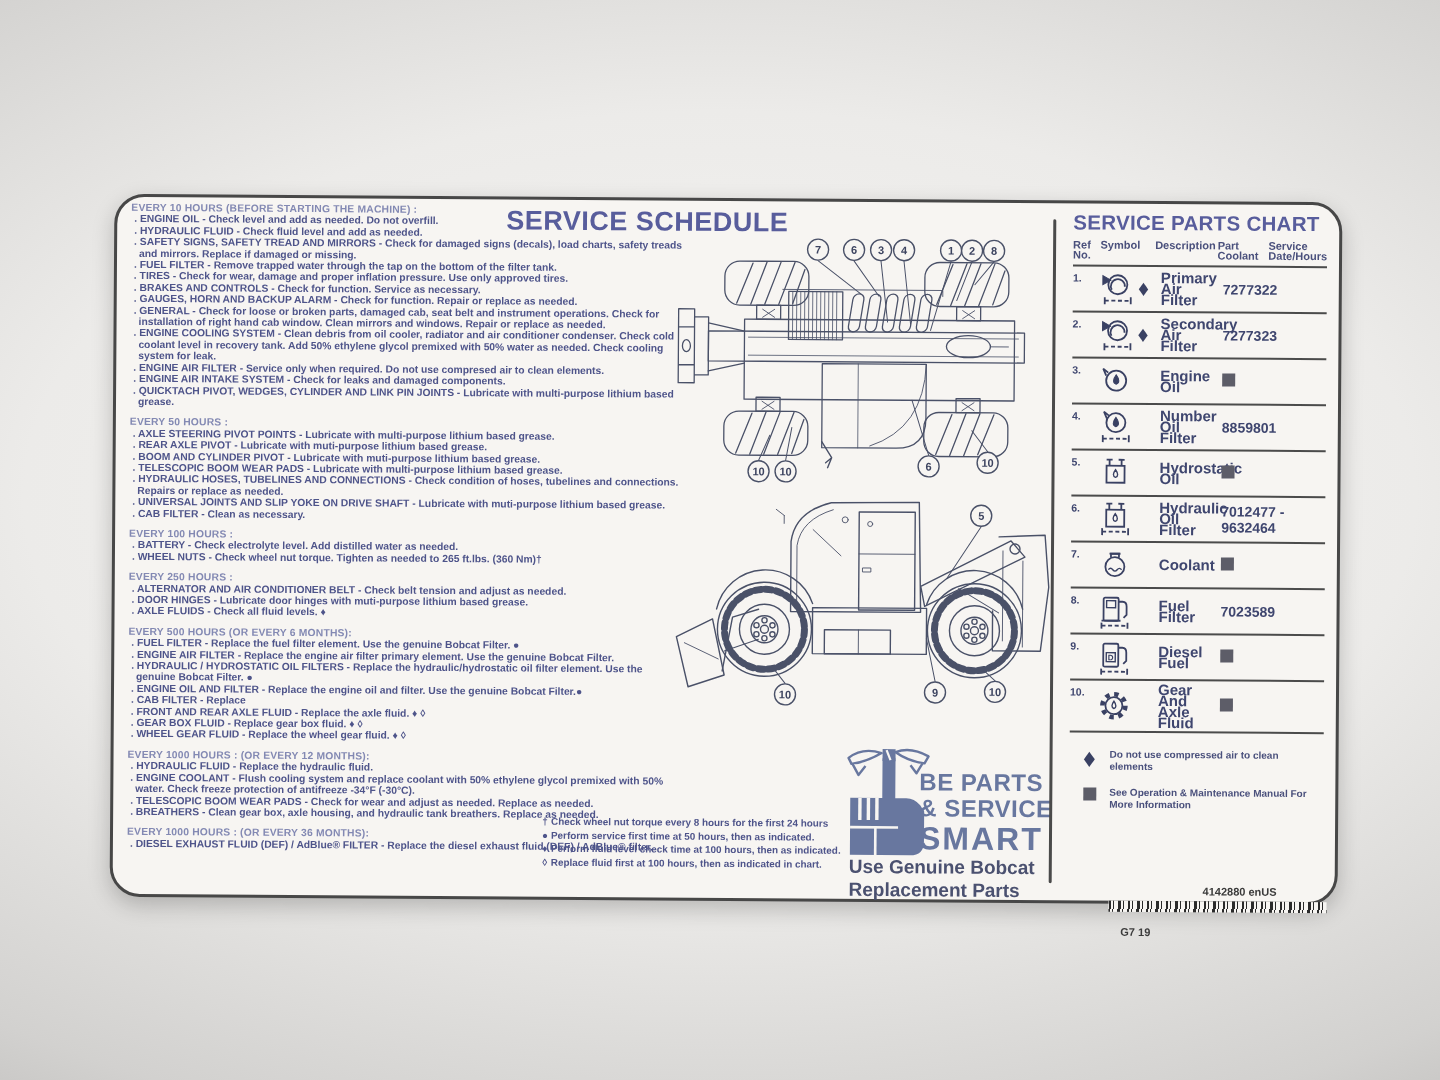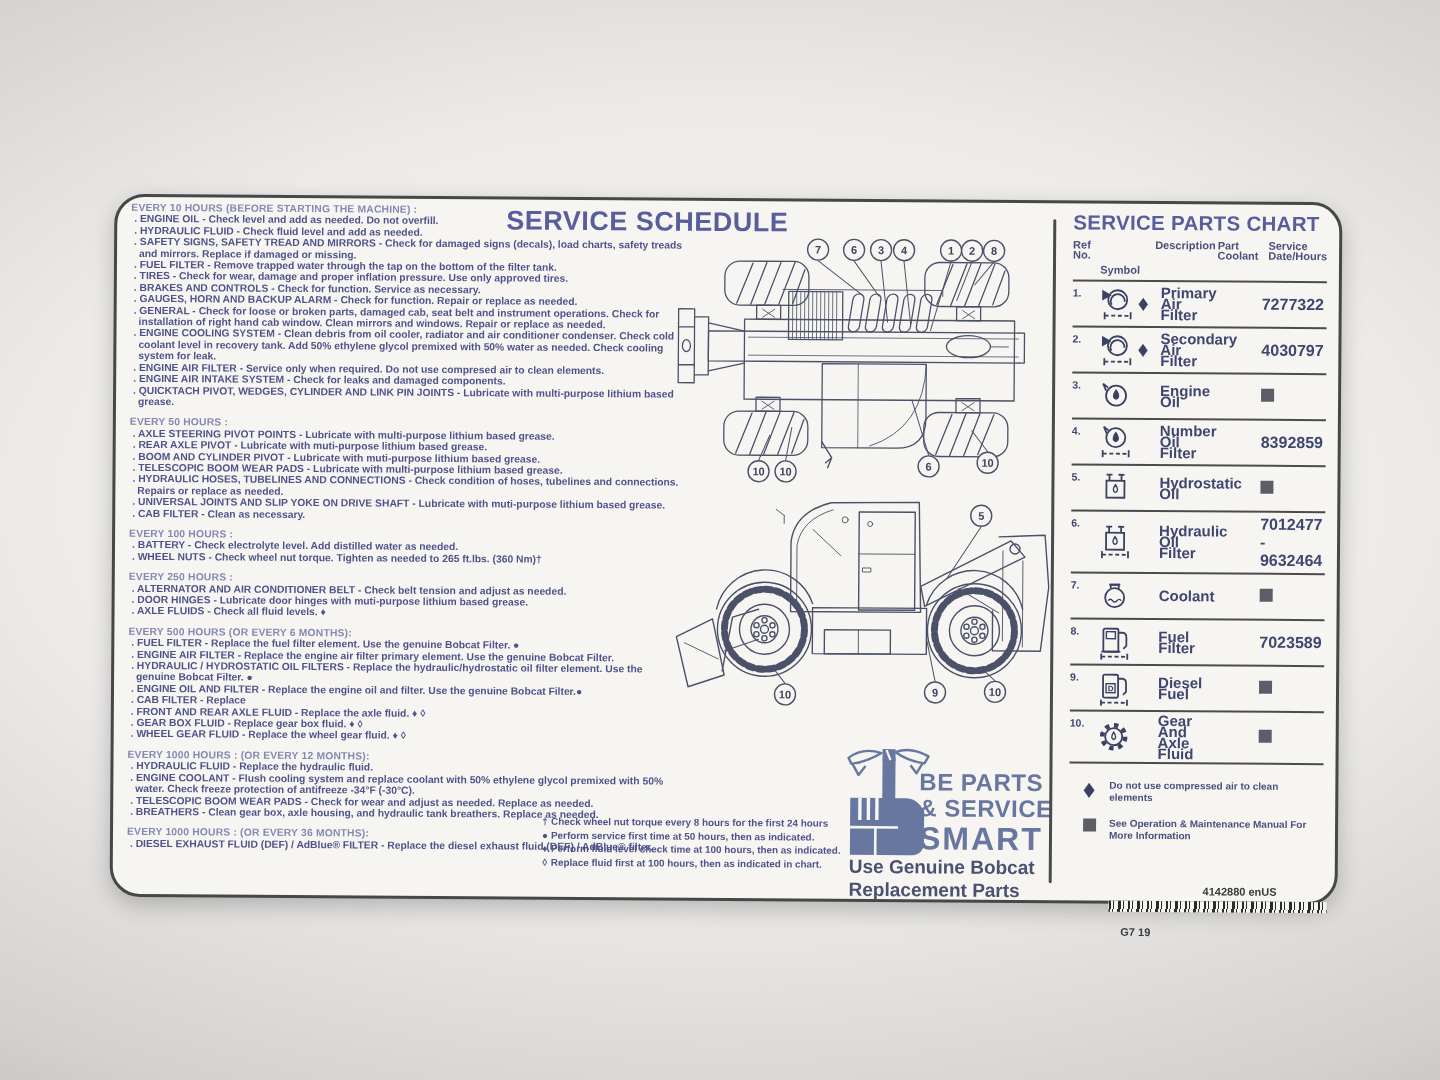--- a/index.html
+++ b/index.html
@@ -39,27 +39,27 @@
   .tagline{position:absolute;left:736px;width:230px;font-size:19px;font-weight:bold;color:#4b5170;}
   .tagline1{top:654px;}
   .tagline2{top:677px;}
   
   .divider{position:absolute;left:936px;top:16px;height:664px;width:3px;background:#4a4a4a;border-radius:2px;}
   
   .parts-chart{position:absolute;left:956px;top:7px;width:254px;}
   .pc-title{font-size:20.5px;font-weight:bold;color:#585d9c;letter-spacing:.3px;}
   .pc-head{display:flex;margin-top:6px;padding-bottom:4px;border-bottom:2.5px solid #4b4b4b;}
   .pc-head .h{font-size:11px;font-weight:bold;color:#4a507c;line-height:9.8px;}
-  .h-ref{width:28px;} .h-sym{width:56px;margin-top:25px;} .h-desc{width:64px;} .h-part{width:52px;} .h-serv{flex:1;}
+  .h-ref{width:28px;} .h-sym{width:56px;} .h-desc{width:64px;} .h-part{width:52px;} .h-serv{flex:1;}
   .pc-row{display:flex;align-items:center;border-bottom:2.5px solid #4b4b4b;padding:3px 0;min-height:38px;}
   .pc-ref{width:26px;font-size:10.5px;font-weight:bold;color:#3f466f;align-self:flex-start;padding-top:2px;}
   .pc-sym{width:62px;display:flex;align-items:center;flex:none;}
   .pc-diamond{display:inline-block;transform:scaleX(.72);font-size:17px;color:#3a4163;margin-left:2px;}
   .pc-desc{width:60px;font-size:15px;font-weight:bold;color:#3f466f;line-height:11px;flex:none;}
-  .pc-part{flex:1;font-size:16px;font-weight:bold;color:#3f466f;padding-left:2px;margin-left:39px;}
+  .pc-part{flex:1;font-size:14px;font-weight:bold;color:#3f466f;padding-left:2px;}
   .pc-square,.lg-square{width:13px;height:13px;background:#5d5d68;display:inline-block;}
   .pc-icon{flex:none;}
   
   .pc-legend{margin-top:16px;}
   .legend-row{display:flex;margin-bottom:14px;}
   .legend-sym{width:40px;flex:none;display:flex;justify-content:center;align-items:flex-start;padding-top:1px;}
   .legend-sym .dia{display:inline-block;transform:scaleX(.72);font-size:20px;color:#3a4163;line-height:16px;}
   .legend-text{font-size:10px;font-weight:bold;color:#4a507c;line-height:12px;}
   
   .codes{position:absolute;left:1008px;top:681px;width:230px;display:flex;font-size:11px;font-weight:bold;color:#3b3b3b;}
@@ -410,21 +410,21 @@
               <circle cx="19" cy="15" r="9.5"></circle>
               <path d="M13,20 A7,7 0 1 1 26,17"></path>
               <path d="M4,6 L12,10.5 L4,15 Z" fill="#3a4163" stroke-width="1"></path>
               <path d="M6,31 H32" stroke-dasharray="4 2.6"></path>
               <path d="M6,27.5 V34.5 M32,27.5 V34.5"></path>
             </g>
           </svg>
         <span class="pc-diamond">◆</span>
       </span>
       <span class="pc-desc">Secondary Air Filter</span>
-      <span class="pc-part">4030797</span>
+      <span class="pc-part">7277323</span>
     </div>
 
     <div class="pc-row">
       <span class="pc-ref">3.</span>
       <span class="pc-sym">
         <svg class="pc-icon" width="36" height="38" viewBox="0 0 36 38">
             <g stroke="#3a4163" fill="none" stroke-width="1.8">
               <circle cx="18" cy="19" r="10"></circle>
               <path d="M10,11 L5,7 L8,14"></path>
               <path d="M18,13 C21.5,17.5 21.5,21.5 18,22.5 C14.5,21.5 14.5,17.5 18,13 Z" fill="#3a4163" stroke-width="1"></path>
@@ -442,21 +442,21 @@
             <g stroke="#3a4163" fill="none" stroke-width="1.8">
               <circle cx="18" cy="15" r="9.5"></circle>
               <path d="M11,8 L6,4 L9,11"></path>
               <path d="M18,9.5 C21.5,14 21.5,18 18,19 C14.5,18 14.5,14 18,9.5 Z" fill="#3a4163" stroke-width="1"></path>
               <path d="M5,31 H31" stroke-dasharray="4 2.6"></path>
               <path d="M5,27.5 V34.5 M31,27.5 V34.5"></path>
             </g>
           </svg>
       </span>
       <span class="pc-desc">Number Oil Filter</span>
-      <span class="pc-part">8392859</span>
+      <span class="pc-part">8859801</span>
     </div>
 
     <div class="pc-row">
       <span class="pc-ref">5.</span>
       <span class="pc-sym">
         <svg class="pc-icon" width="36" height="38" viewBox="0 0 36 38">
             <g stroke="#3a4163" fill="none" stroke-width="1.8">
               <rect x="9" y="12" width="18" height="17"></rect>
               <path d="M12,12 V6 M9,6 H15 M24,12 V6 M21,6 H27"></path>
               <path d="M18,16 C20.8,19.8 20.8,22.8 18,23.6 C15.2,22.8 15.2,19.8 18,16 Z" stroke-width="1.4"></path>

